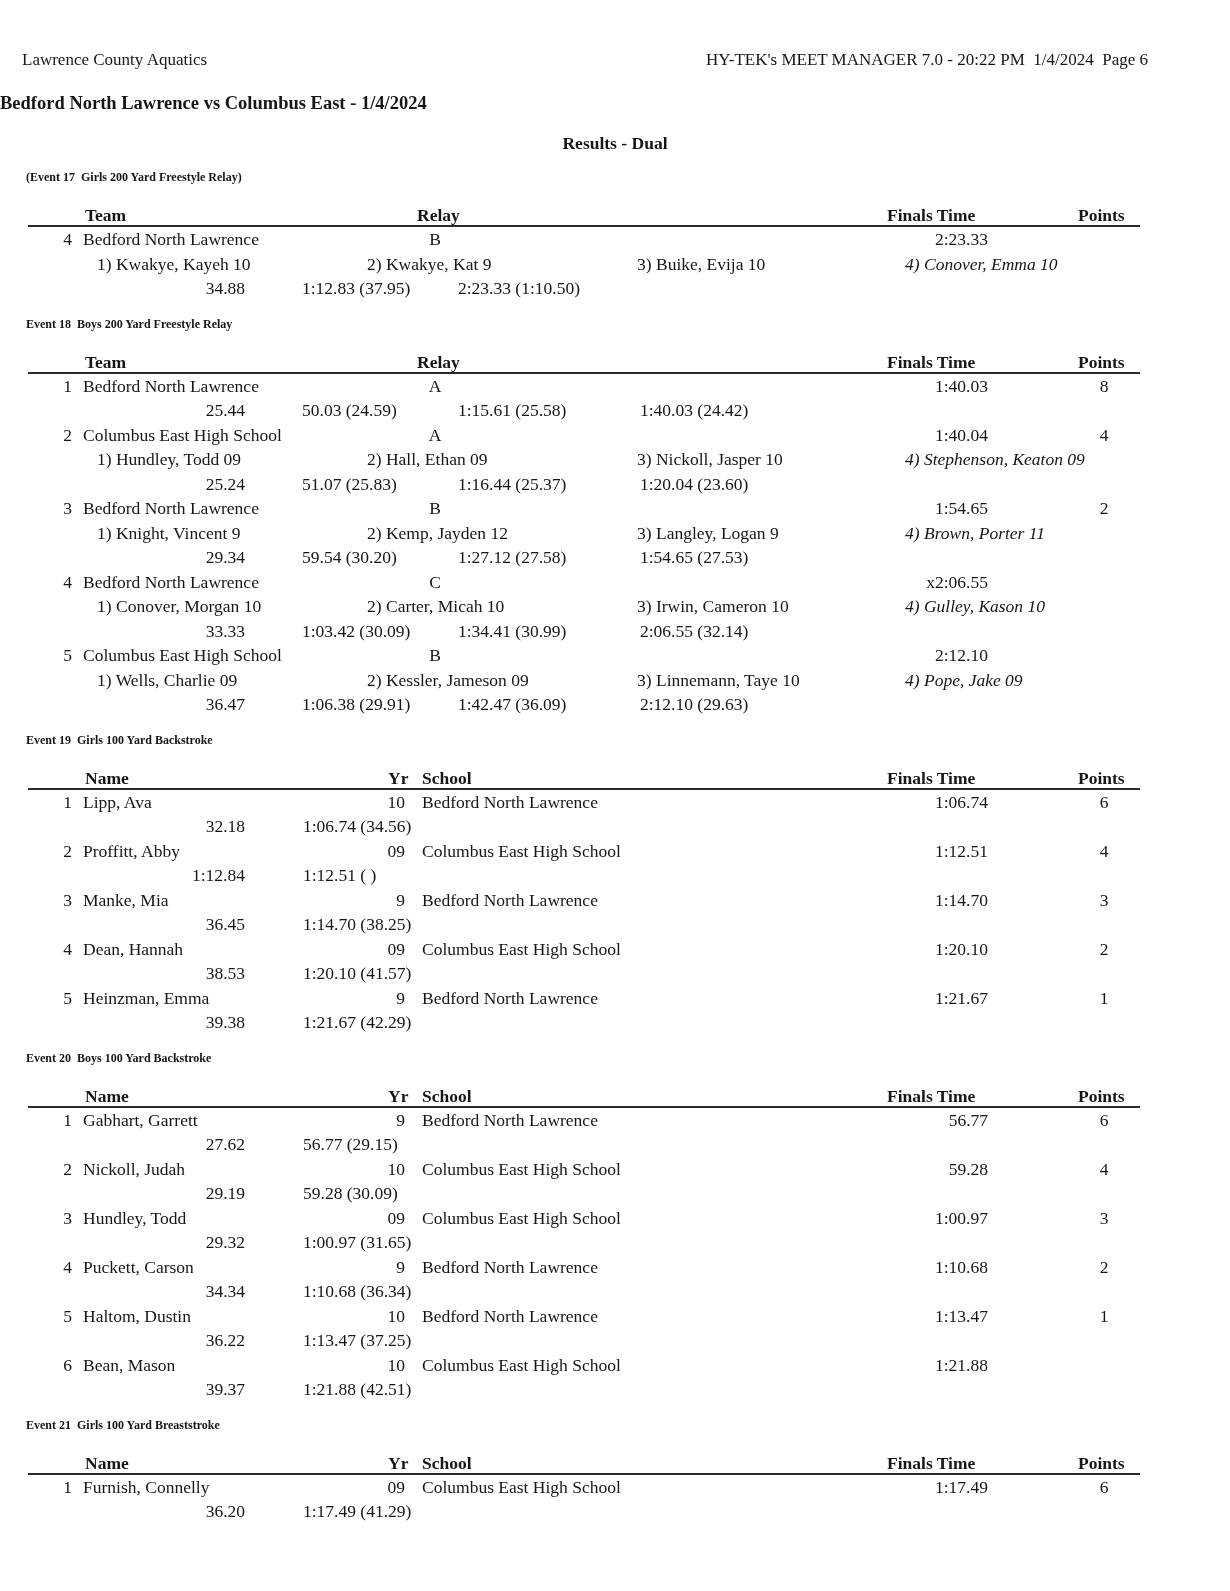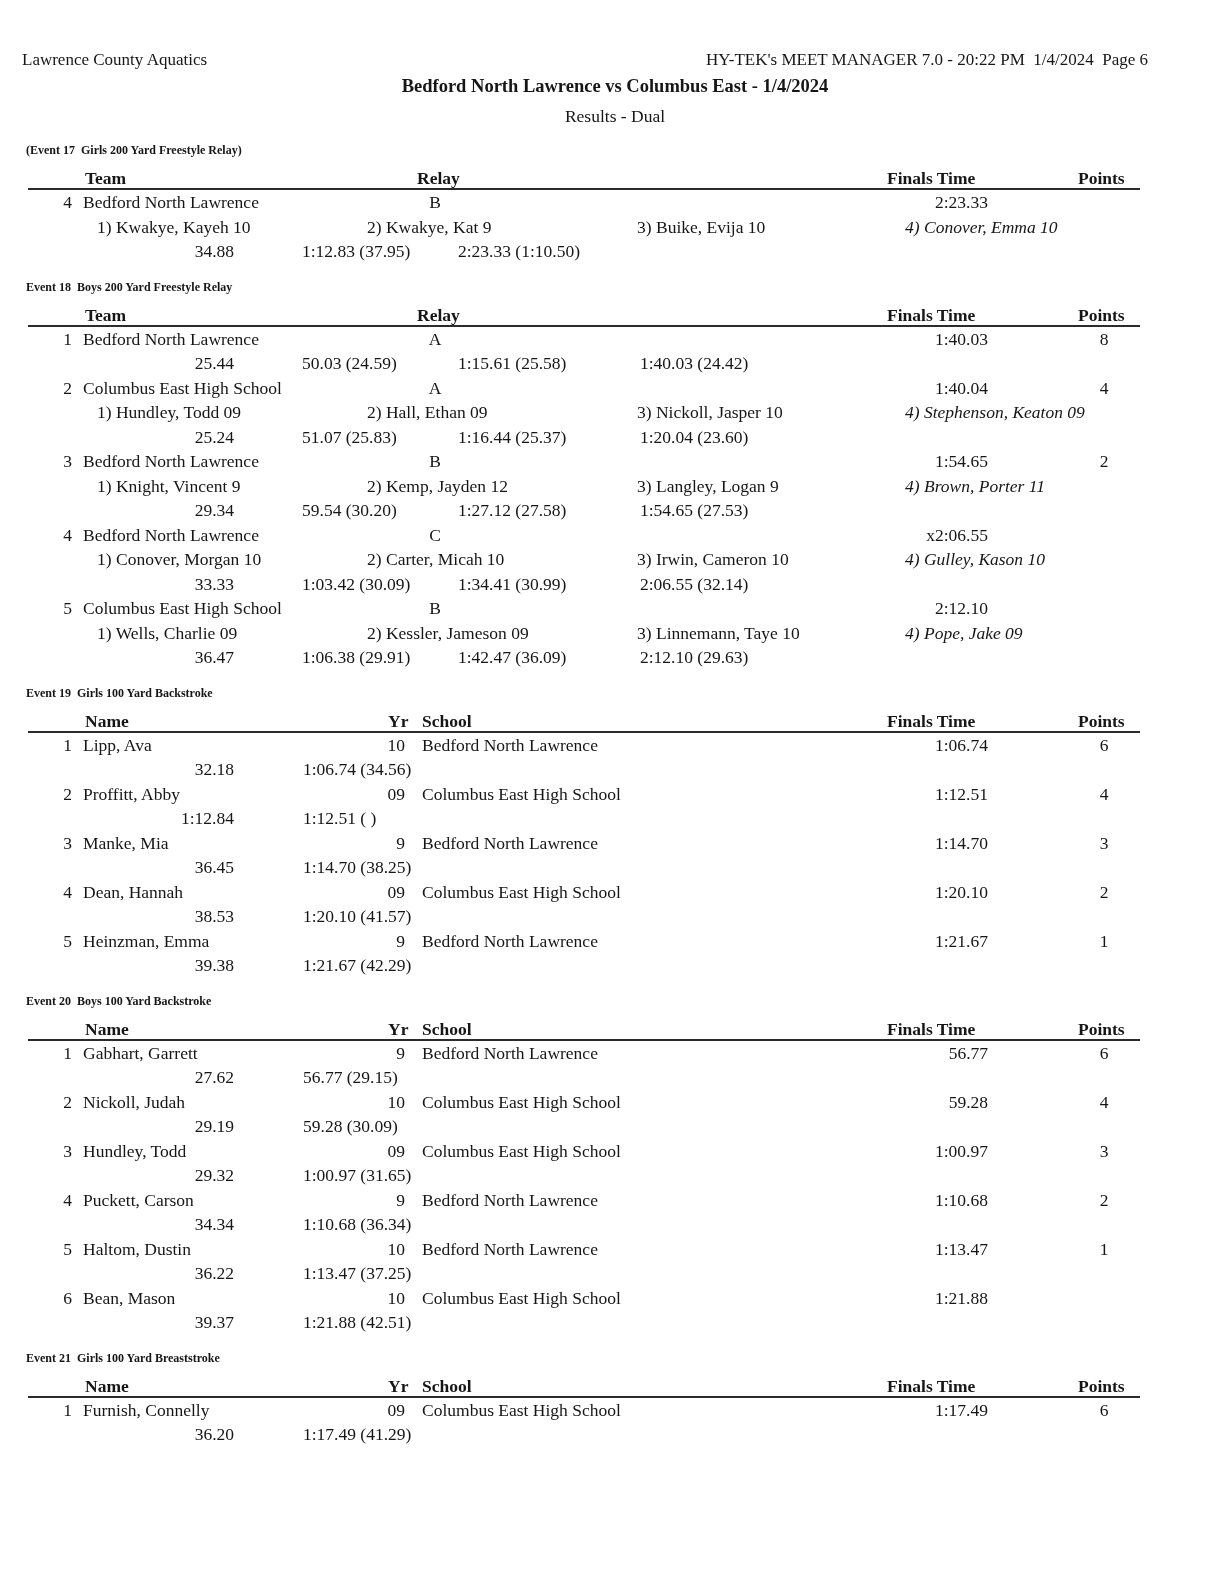--- a/index.html
+++ b/index.html
@@ -3,46 +3,46 @@
 <meta charset="utf-8">
 <style>
   html,body{margin:0;padding:0;background:#ffffff;}
   .page{
     width:1230px;height:1591px;position:relative;box-sizing:border-box;
     padding-top:50px;overflow:hidden;background:#ffffff;
     font-family:"Liberation Serif", "DejaVu Serif", serif;color:#161616;
   }
   .pagehdr{display:flex;justify-content:space-between;margin:0 82px 0 22px;
     font-size:17px;line-height:20px;white-space:pre;}
-  .doc-title{text-align:center;font-weight:bold;font-size:18.5px;line-height:23px;margin-top:5px;white-space:pre;}
-  .doc-subtitle{text-align:center;font-weight:normal;font-size:17.5px;line-height:22px;margin-top:7px;white-space:pre;}
+  .doc-title{font-weight:bold;font-size:18.5px;line-height:23px;margin-top:22px;white-space:pre;}
+  .doc-subtitle{text-align:center;font-weight:bold;font-size:17.5px;line-height:22px;margin-top:17px;white-space:pre;}
 
   .event{margin-top:13px;}
   .event-title{margin-left:26px;font-weight:bold;font-size:12px;line-height:21px;white-space:pre;}
-  .thead{position:relative;height:23px;margin:4px 90px 0 28px;
+  .thead{position:relative;height:23px;margin:14px 90px 0 28px;
     border-bottom:2px solid #2b2b2b;font-weight:bold;font-size:17.5px;}
   .thead span{position:absolute;bottom:0;line-height:19px;white-space:pre;}
   .h-team,.h-name{left:57px;}
   .h-relay{left:389px;}
   .h-yr{left:360px;}
   .h-school{left:394px;}
   .h-finals{left:859px;}
   .h-points{left:1050px;}
 
   .row{position:relative;height:24.5px;font-size:17.5px;}
   .row span{position:absolute;top:0;line-height:24.5px;white-space:pre;}
   .c-place{left:40px;width:32px;text-align:right;}
   .c-team{left:83px;}
   .c-letter{left:370px;width:130px;text-align:center;}
   .c-yr{left:357px;width:48px;text-align:right;}
   .c-school{left:422px;}
   .c-finals{left:800px;width:188px;text-align:right;}
   .c-pts{left:1042px;width:124px;text-align:center;}
   .c-sw1{left:97px;}  .c-sw2{left:367px;}  .c-sw3{left:637px;}  .c-sw4{left:905px;font-style:italic;}
-  .c-sp1{left:134px;width:100px;text-align:right;}
+  .c-sp1{left:145px;width:100px;text-align:right;}
   .c-sp2{left:302px;} .c-sp3{left:458px;} .c-sp4{left:640px;}
   .c-sp2i{left:303px;}
 </style>
 </head>
 <body>
 
 <div class="page">
   <div class="pagehdr">
     <span>Lawrence County Aquatics</span>
     <span>HY-TEK's MEET MANAGER 7.0 - 20:22 PM  1/4/2024  Page 6</span>

